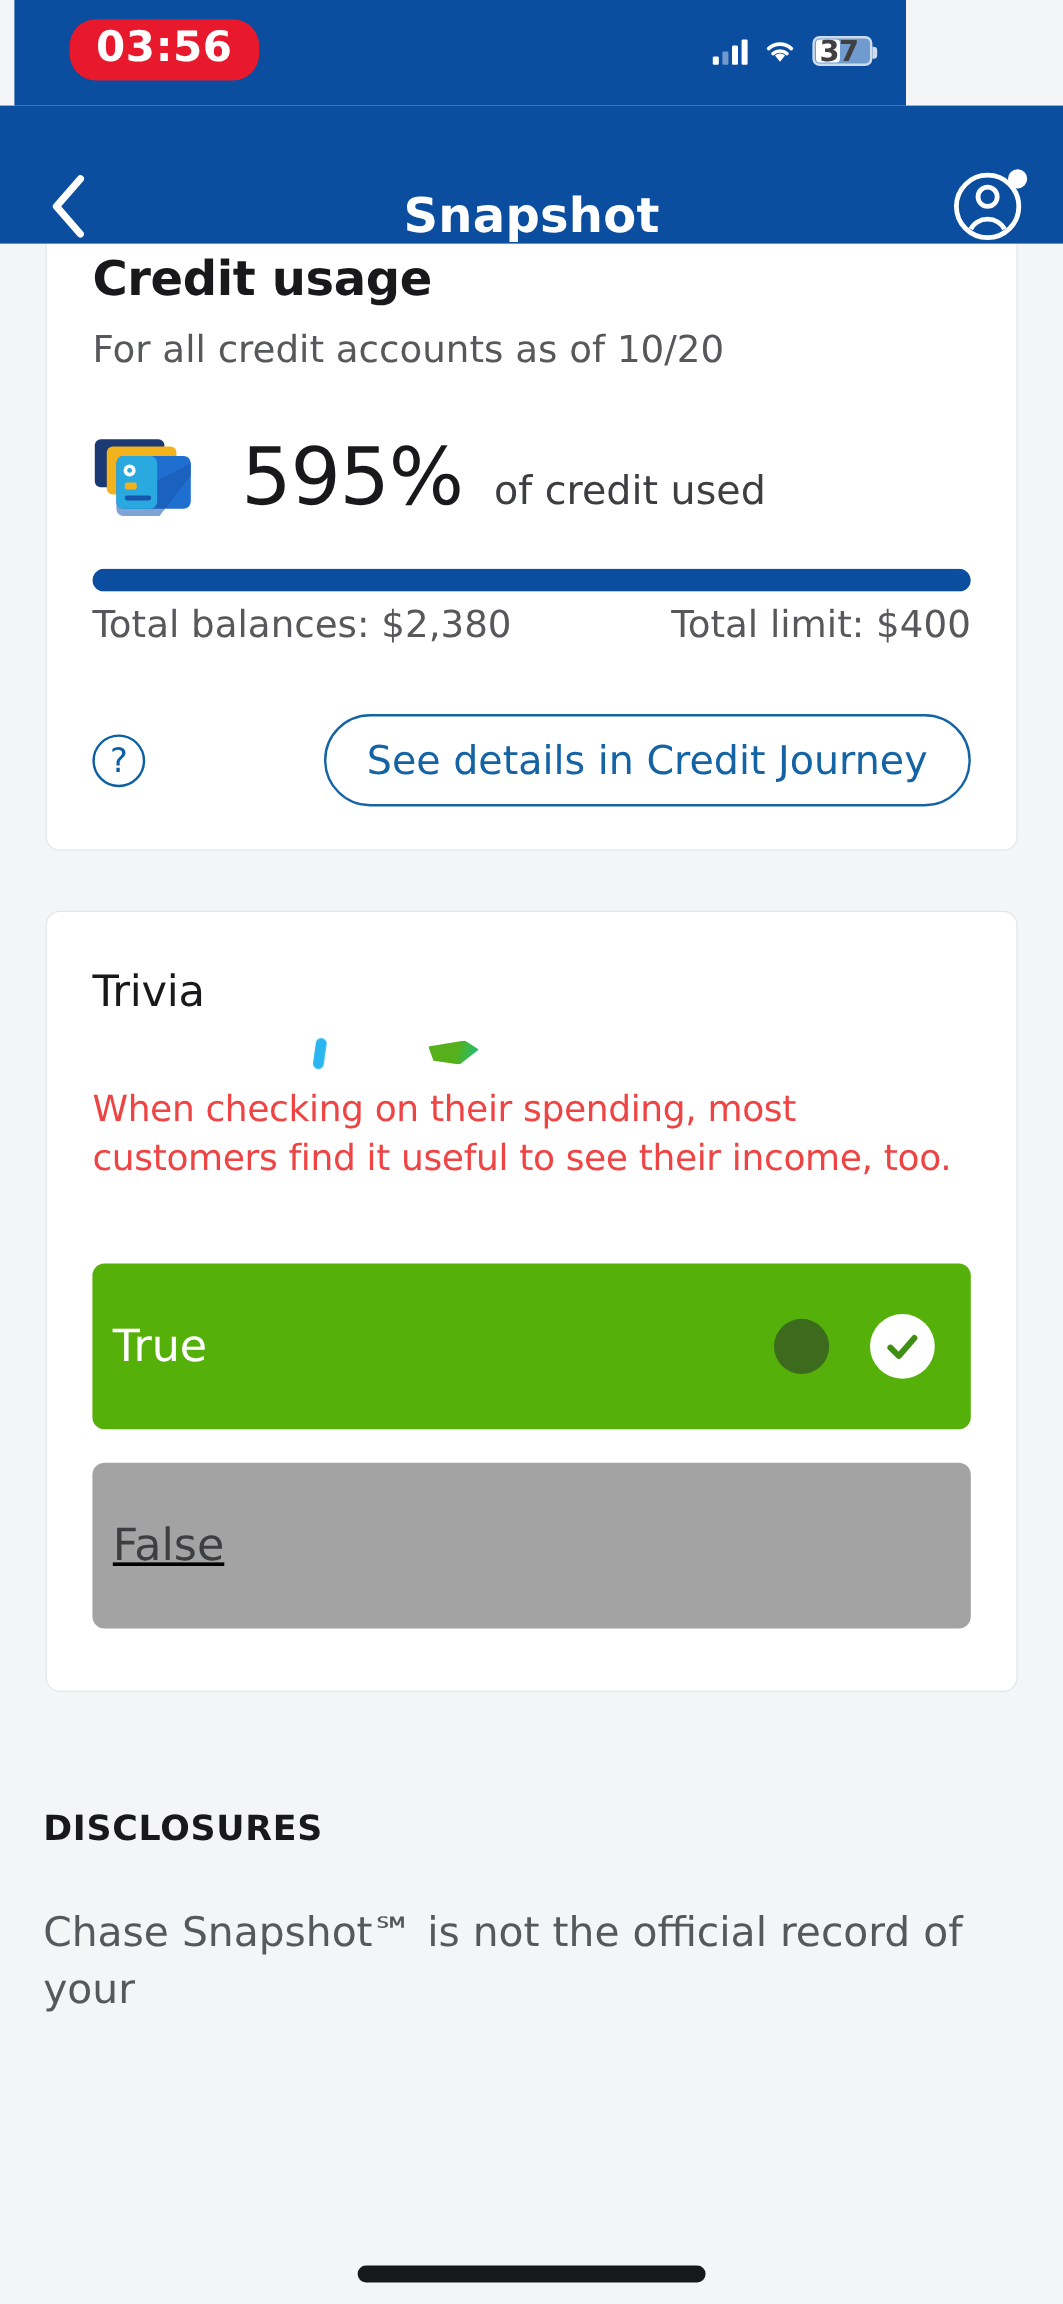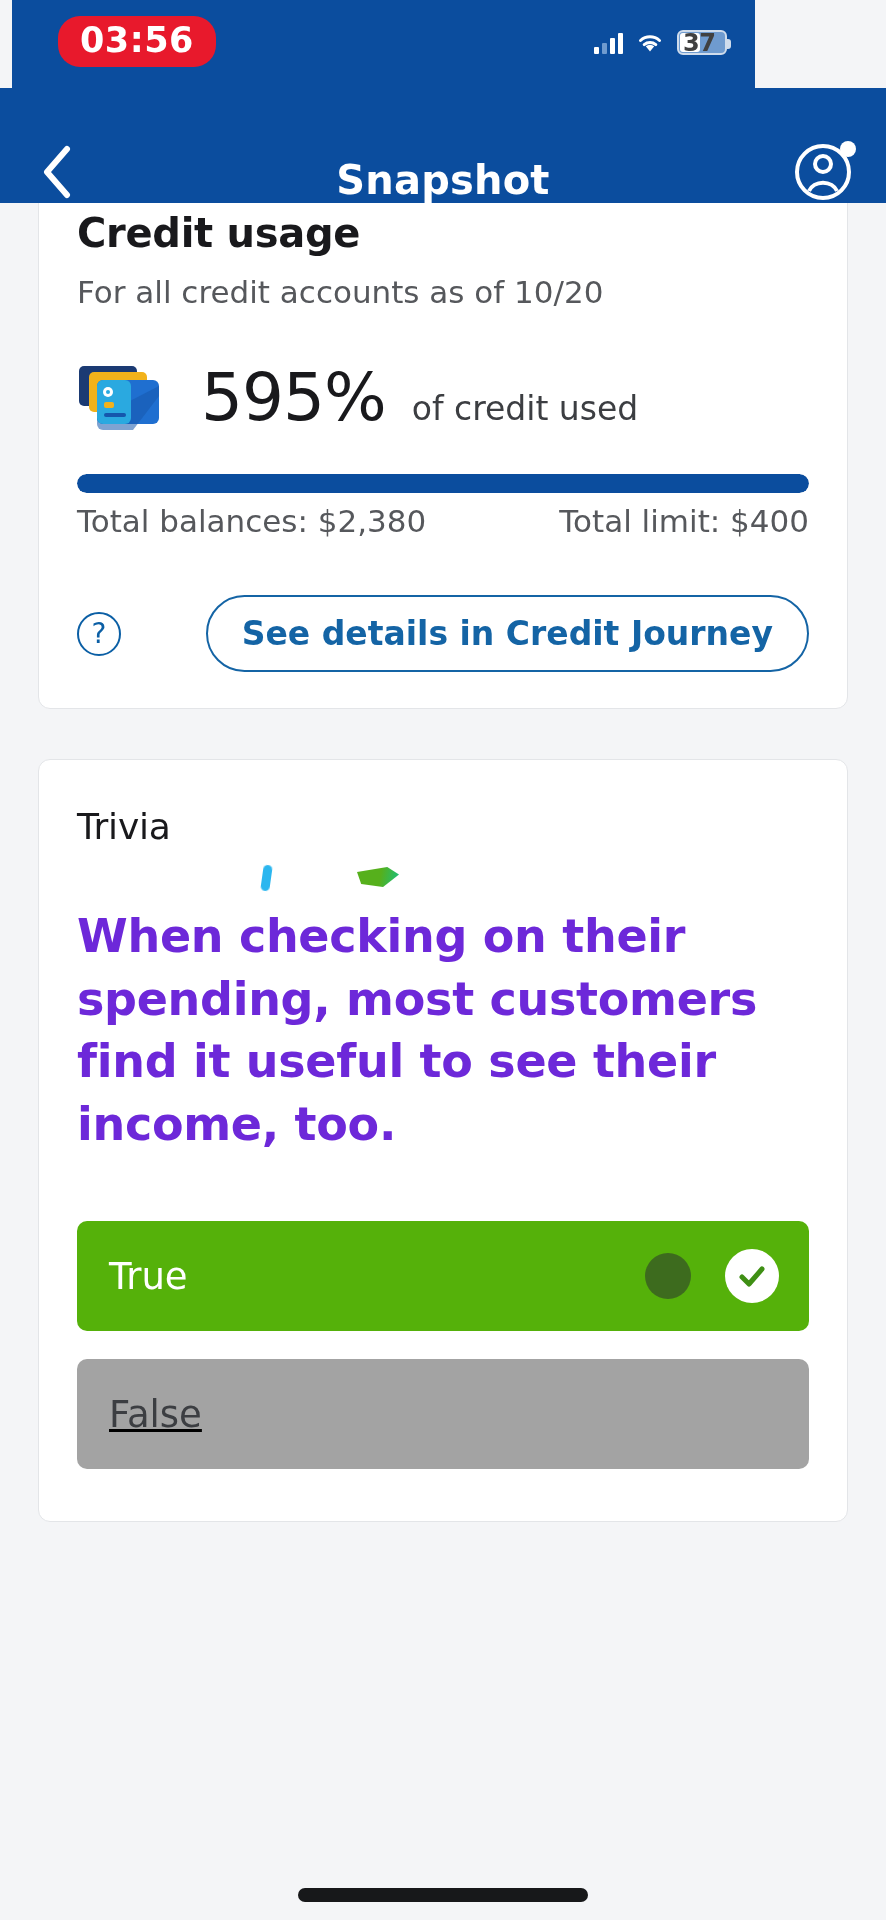--- a/index.html
+++ b/index.html
@@ -209,21 +209,21 @@
     font-size: 28px;
     flex: 0 0 auto;
     cursor: pointer;
   }
   .btn-outline {
     margin-left: auto;
     border: 2px solid #1464a5;
     border-radius: 40px;
     color: #1464a5;
     font-size: 33px;
-    font-weight: bold;
+    font-weight: normal;
     padding: 17px 34px;
     background: #ffffff;
     cursor: pointer;
     white-space: nowrap;
   }
 
   
   .card-trivia {
     margin-top: 50px;
     padding: 46px 38px 52px 38px;
@@ -250,34 +250,33 @@
   }
   .art-green {
     position: absolute;
     left: 280px; top: 10px;
     width: 42px; height: 20px;
     background: linear-gradient(100deg, #56b01c 0%, #56b01c 55%, #18c07e 100%);
     clip-path: polygon(0% 25%, 72% 0%, 100% 38%, 62% 100%, 10% 85%);
     filter: blur(0.5px);
   }
   .trivia-question {
-    font-size: 46px;
-    color: #6d28d9;
+    font-size: 30px;
+    color: #ef4444;
     line-height: 1.36;
     margin-top: 4px;
     letter-spacing: -0.3px;
-    font-weight: bold;
   }
   .answers { margin-top: 66px; }
   .answer {
     border-radius: 10px;
-    height: 110px;
+    height: 138px;
     display: flex;
     align-items: center;
-    padding: 0 32px;
+    padding: 0 17px;
     position: relative;
     cursor: pointer;
   }
   .answer.selected { background: #55b10a; }
   .answer.plain { background: #a3a3a3; margin-top: 28px; text-decoration: underline; }
   .answer-label { font-size: 37px; }
   .answer.selected .answer-label { color: #ffffff; }
   .answer.plain .answer-label { color: #3c3e42; }
   .answer-dot {
     position: absolute;
@@ -449,18 +448,22 @@
             </svg>
           </span>
         </div>
         <div class="answer plain">
           <span class="answer-label">False</span>
         </div>
       </div>
     </div>
 
 
+    <div class="disclosures">
+      <div class="disclosures-head">DISCLOSURES</div>
+      <div class="disclosures-body">Chase Snapshot℠ is not the official record of your</div>
+    </div>
 
   </div>
 
   <div class="home-indicator"></div>
 
 </div>
 
 </body></html>

